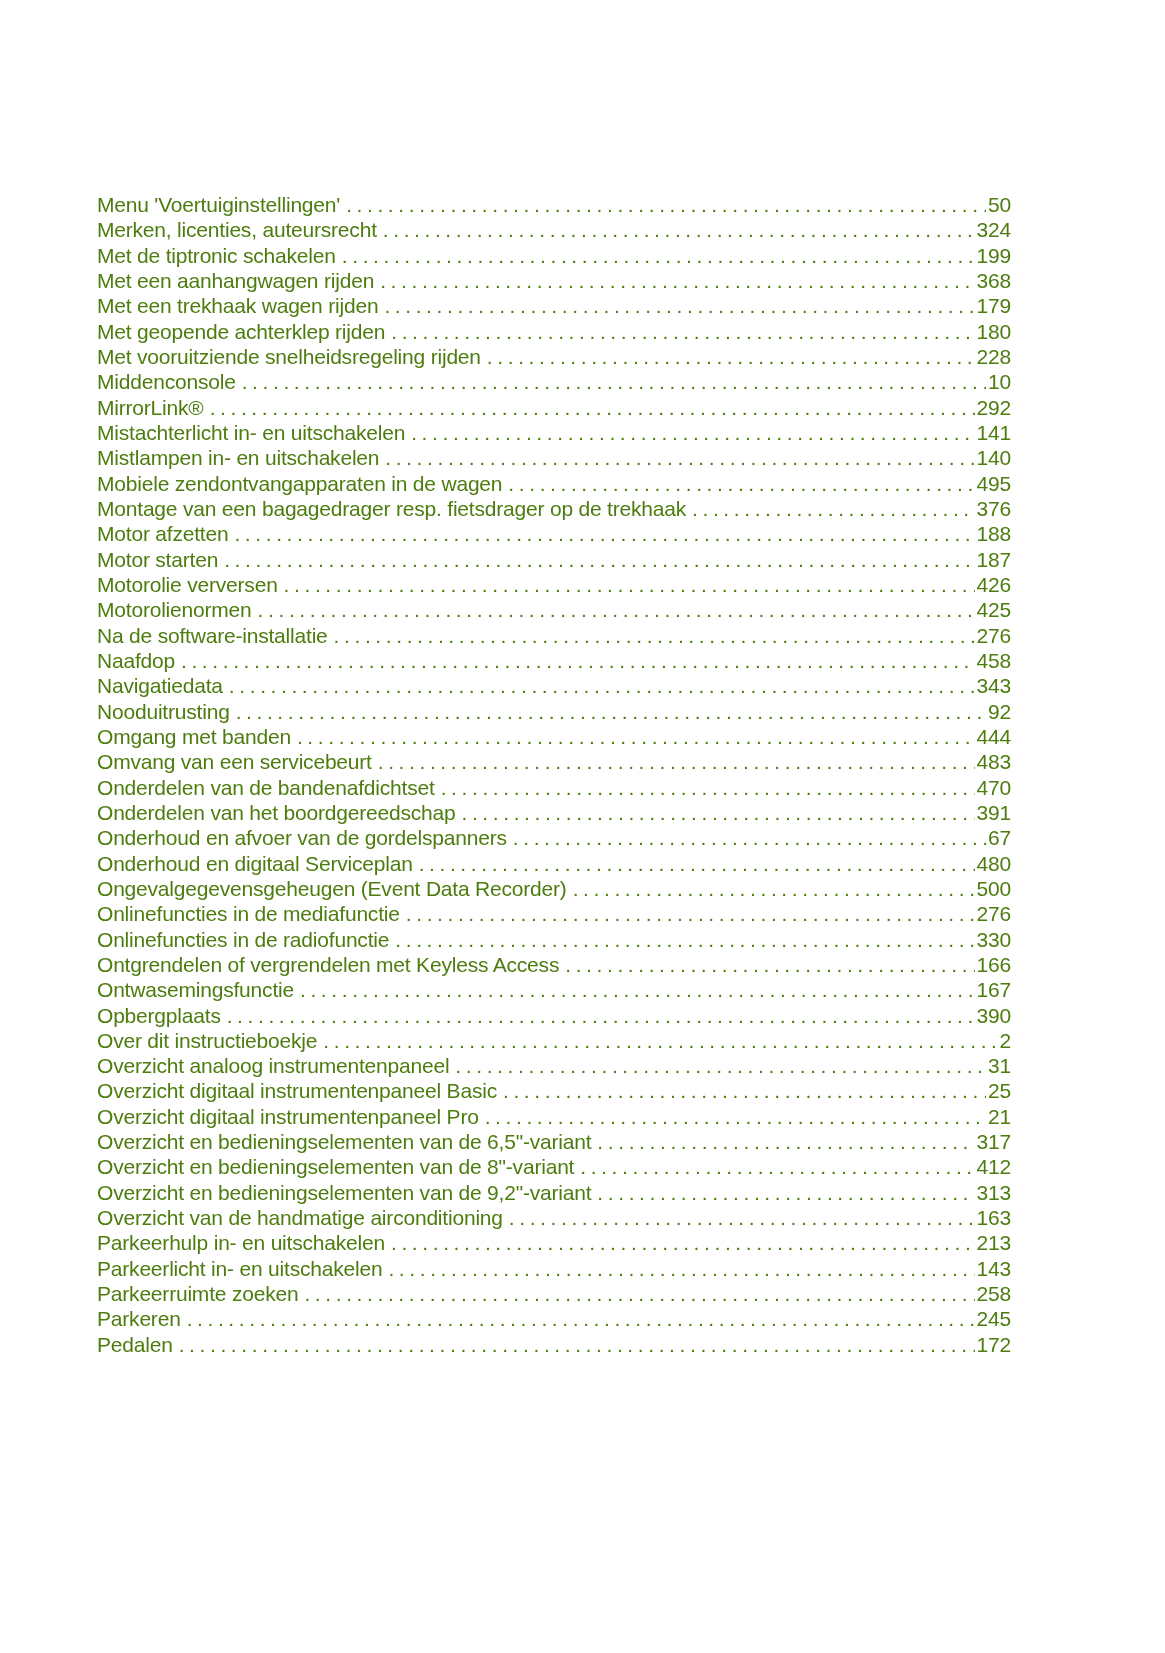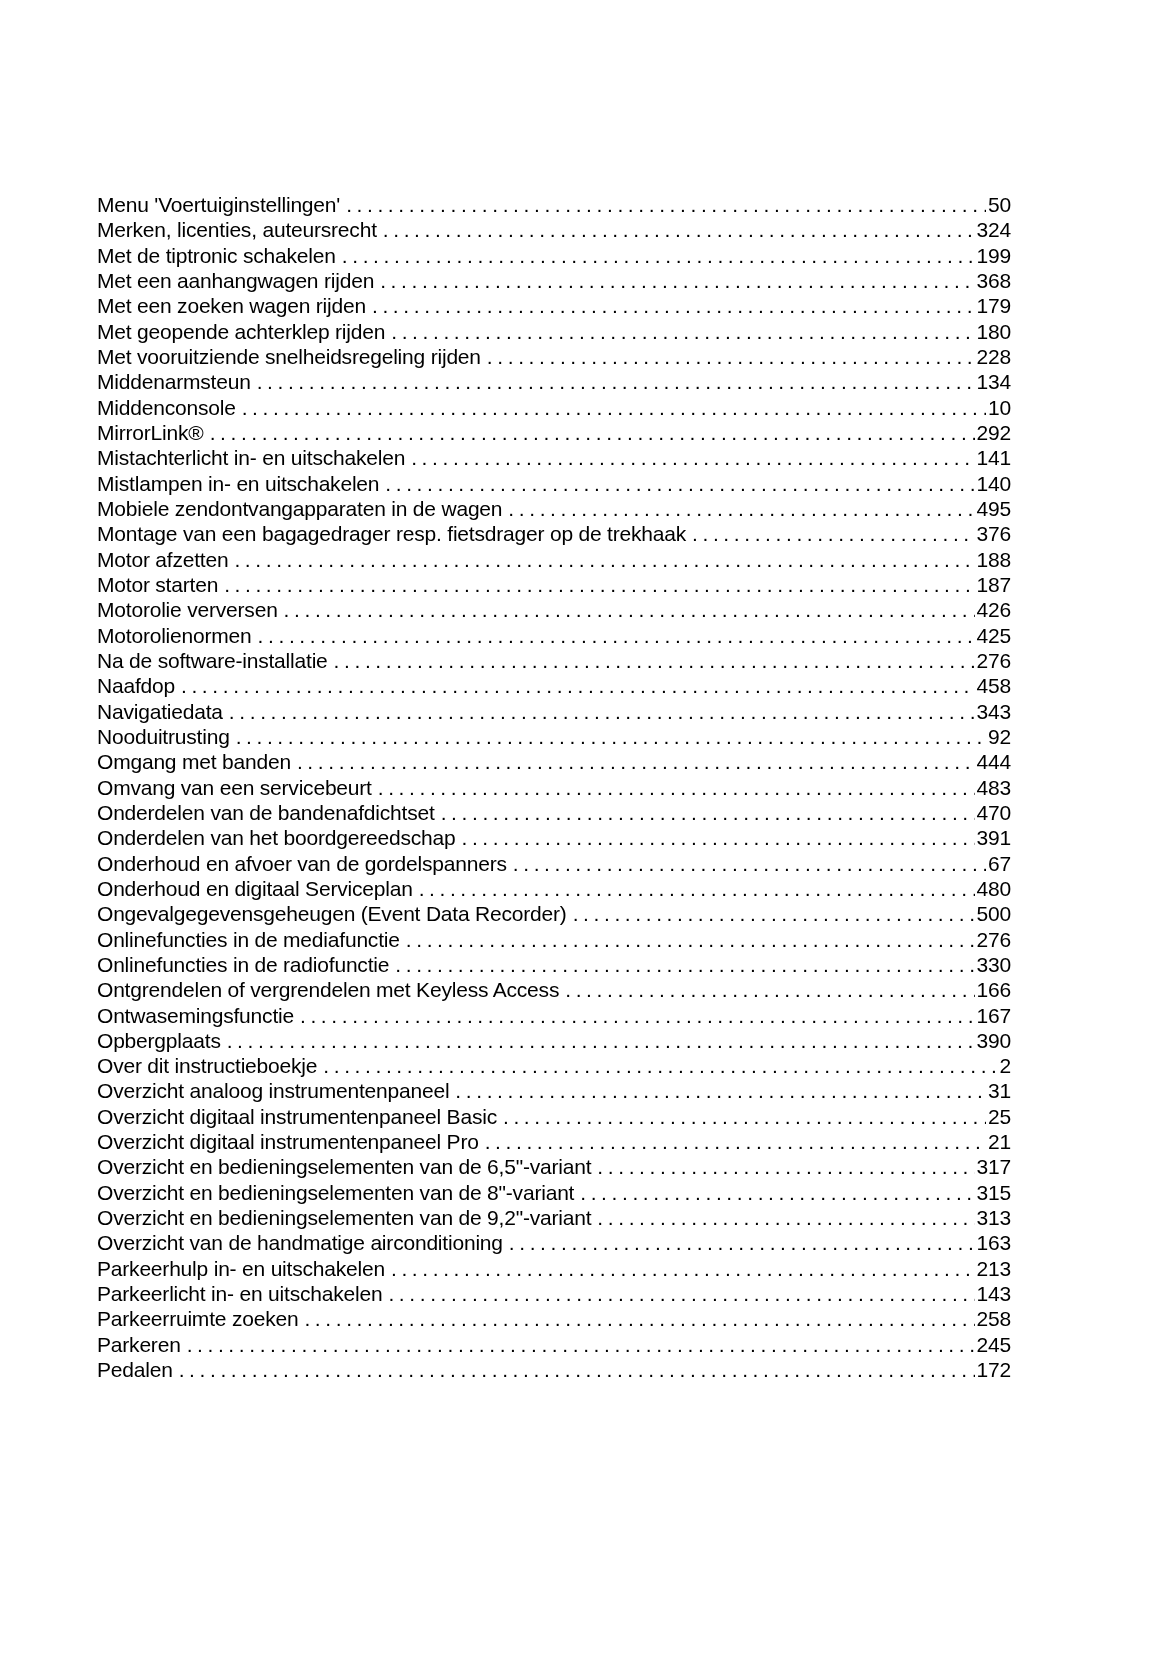--- a/index.html
+++ b/index.html
@@ -42,21 +42,21 @@
     content: "..............................................................................................................";
   }
   .pagenum {
     flex: 0 0 auto;
     white-space: nowrap;
   }
 </style>
 </head>
 <body>
 
-<div class="page" style="background: rgb(255, 255, 255); color: #000000;">
+<div class="page" style="background: rgb(255, 255, 255); color: #4d7c0f;">
   <div class="toc" id="toc">
   <div class="row">
     <span class="title">Menu 'Voertuiginstellingen'</span>
     <span class="dots"></span>
     <span class="pagenum">50</span>
   </div>
 
   <div class="row">
     <span class="title">Merken, licenties, auteursrecht</span>
     <span class="dots"></span>
@@ -69,42 +69,37 @@
     <span class="pagenum">199</span>
   </div>
 
   <div class="row">
     <span class="title">Met een aanhangwagen rijden</span>
     <span class="dots"></span>
     <span class="pagenum">368</span>
   </div>
 
   <div class="row">
-    <span class="title">Met een zoeken wagen rijden</span>
+    <span class="title">Met een trekhaak wagen rijden</span>
     <span class="dots"></span>
     <span class="pagenum">179</span>
   </div>
 
   <div class="row">
     <span class="title">Met geopende achterklep rijden</span>
     <span class="dots"></span>
     <span class="pagenum">180</span>
   </div>
 
   <div class="row">
     <span class="title">Met vooruitziende snelheidsregeling rijden</span>
     <span class="dots"></span>
     <span class="pagenum">228</span>
   </div>
 
-  <div class="row">
-    <span class="title">Middenarmsteun</span>
-    <span class="dots"></span>
-    <span class="pagenum">134</span>
-  </div>
 
   <div class="row">
     <span class="title">Middenconsole</span>
     <span class="dots"></span>
     <span class="pagenum">10</span>
   </div>
 
   <div class="row">
     <span class="title">MirrorLink®</span>
     <span class="dots"></span>
@@ -282,21 +277,21 @@
 
   <div class="row">
     <span class="title">Overzicht en bedieningselementen van de 6,5"-variant</span>
     <span class="dots"></span>
     <span class="pagenum">317</span>
   </div>
 
   <div class="row">
     <span class="title">Overzicht en bedieningselementen van de 8"-variant</span>
     <span class="dots"></span>
-    <span class="pagenum">315</span>
+    <span class="pagenum">412</span>
   </div>
 
   <div class="row">
     <span class="title">Overzicht en bedieningselementen van de 9,2"-variant</span>
     <span class="dots"></span>
     <span class="pagenum">313</span>
   </div>
 
 
   <div class="row">

